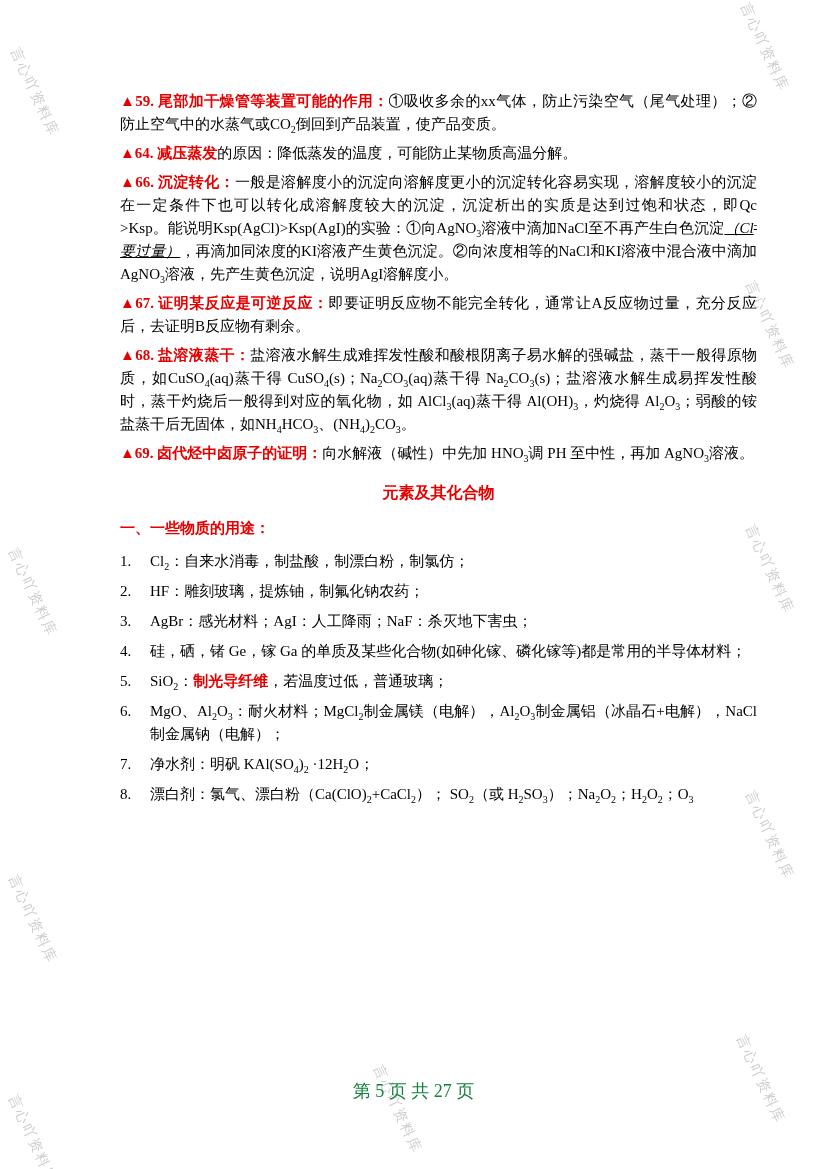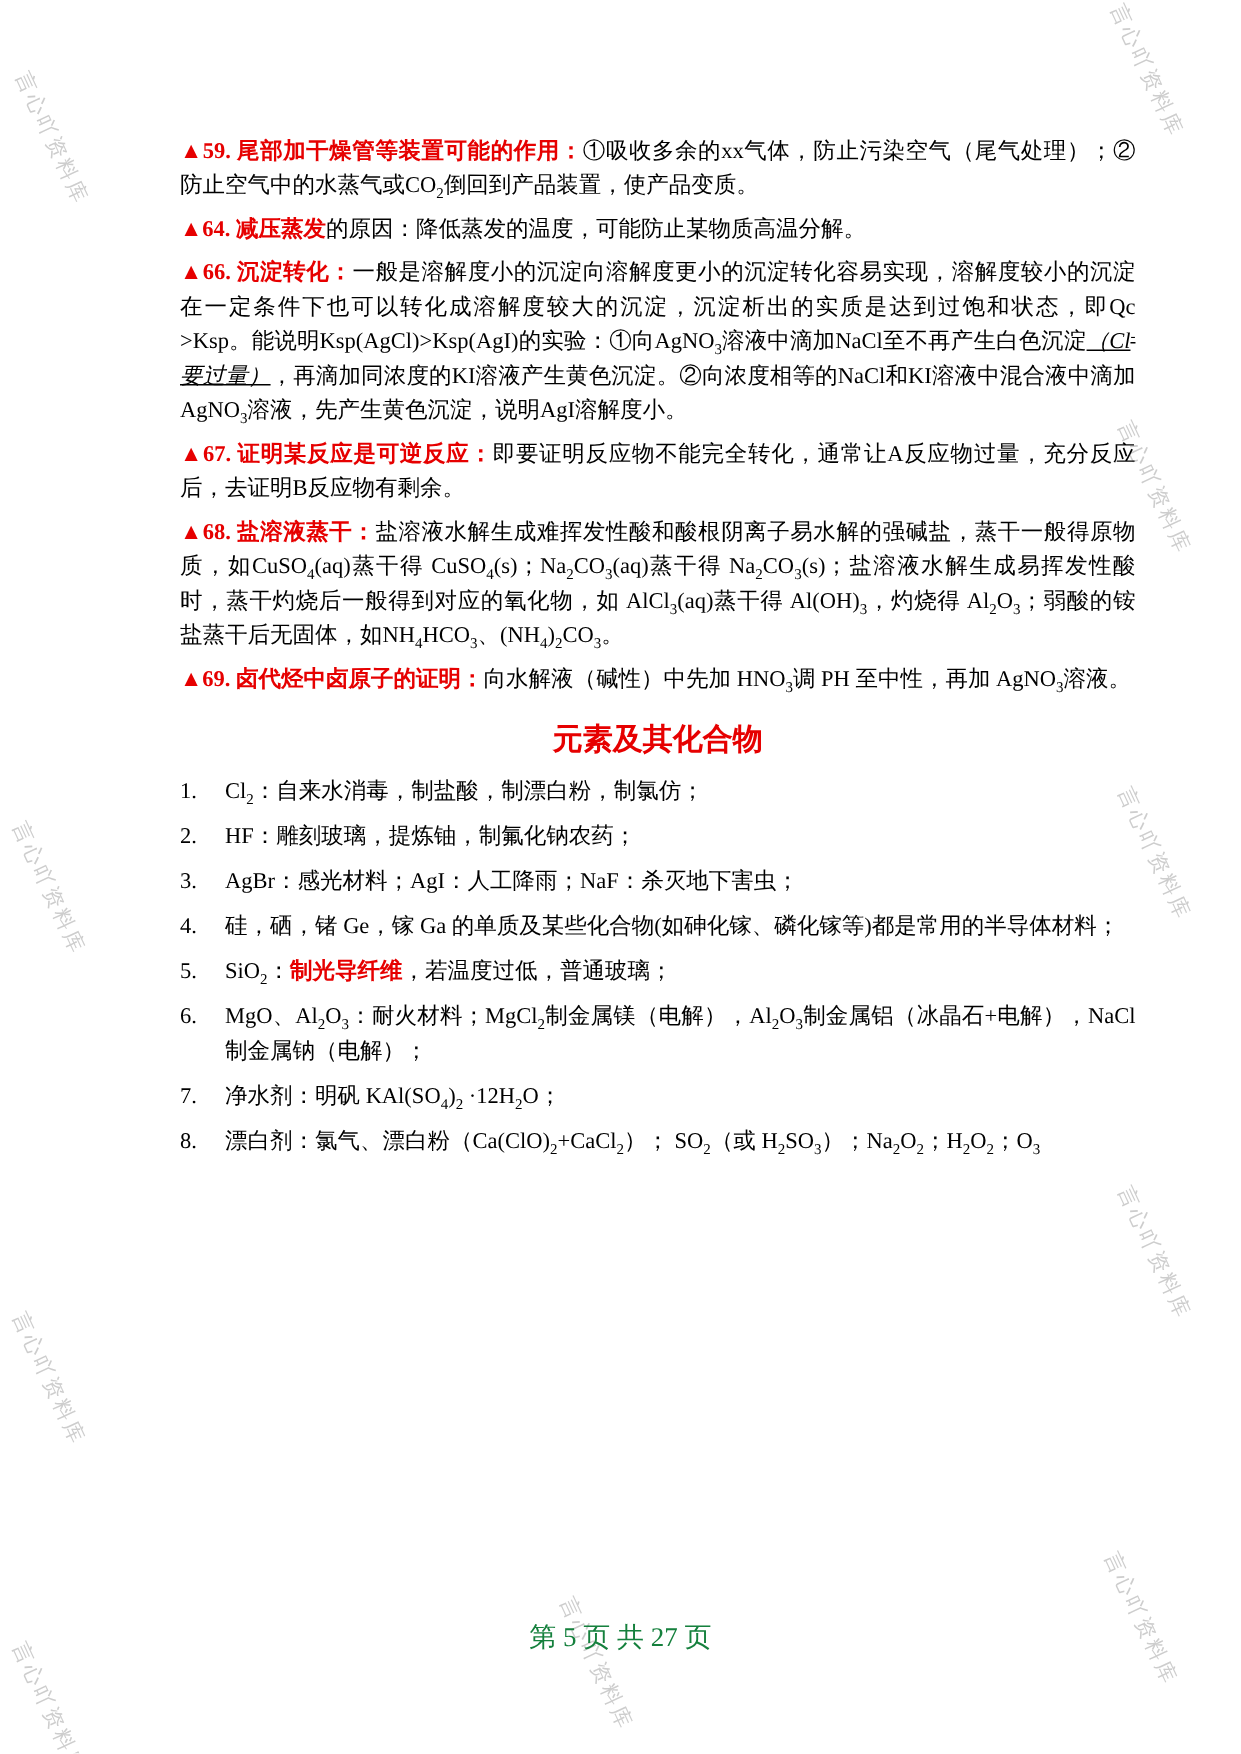--- a/index.html
+++ b/index.html
@@ -36,21 +36,21 @@
     margin-left:44px;
   }
   .para{margin:0 0 6px;line-height:23px;text-align:justify;}
   .r{color:var(--red);font-weight:bold;}
   .sub{font-size:10px;vertical-align:-4px;line-height:0;}
   .sup{font-size:10px;vertical-align:5px;line-height:0;}
   .u{text-decoration:underline;font-style:italic;}
   .section-title{
     margin:16px 0 12px;
     text-align:center;
-    font-size:20px;
+    font-size:16px;
     line-height:24px;
     font-weight:bold;
   }
   .list-intro{margin:0 0 10px;line-height:23px;}
   .list{margin:0;}
   .list-item{display:flex;margin:0 0 7px;line-height:23px;}
   .list-item .num{flex:0 0 30px;width:30px;}
   .list-item .li-text{flex:1;text-align:justify;}
   .footer{
     position:absolute;
@@ -80,20 +80,21 @@
 
   <div class="content">
     <p class="para"><span class="r">▲59. 尾部加干燥管等装置可能的作用：</span><span>①吸收多余的xx气体，防止污染空气（尾气处理）；②防止空气中的水蒸气或CO</span><span class="sub">2</span><span>倒回到产品装置，使产品变质。</span></p>
     <p class="para"><span class="r">▲64. 减压蒸发</span><span>的原因：降低蒸发的温度，可能防止某物质高温分解。</span></p>
     <p class="para"><span class="r">▲66. 沉淀转化：</span><span>一般是溶解度小的沉淀向溶解度更小的沉淀转化容易实现，溶解度较小的沉淀在一定条件下也可以转化成溶解度较大的沉淀，沉淀析出的实质是达到过饱和状态，即Qc &gt;Ksp。能说明Ksp(AgCl)&gt;Ksp(AgI)的实验：①向AgNO</span><span class="sub">3</span><span>溶液中滴加NaCl至不再产生白色沉淀</span><span class="u">（Cl</span><span class="u sup">-</span><span class="u">要过量）</span><span>，再滴加同浓度的KI溶液产生黄色沉淀。②向浓度相等的NaCl和KI溶液中混合液中滴加AgNO</span><span class="sub">3</span><span>溶液，先产生黄色沉淀，说明AgI溶解度小。</span></p>
     <p class="para"><span class="r">▲67. 证明某反应是可逆反应：</span><span>即要证明反应物不能完全转化，通常让A反应物过量，充分反应后，去证明B反应物有剩余。</span></p>
     <p class="para"><span class="r">▲68. 盐溶液蒸干：</span><span>盐溶液水解生成难挥发性酸和酸根阴离子易水解的强碱盐，蒸干一般得原物质，如CuSO</span><span class="sub">4</span><span>(aq)蒸干得 CuSO</span><span class="sub">4</span><span>(s)；Na</span><span class="sub">2</span><span>CO</span><span class="sub">3</span><span>(aq)蒸干得 Na</span><span class="sub">2</span><span>CO</span><span class="sub">3</span><span>(s)；盐溶液水解生成易挥发性酸时，蒸干灼烧后一般得到对应的氧化物，如 AlCl</span><span class="sub">3</span><span>(aq)蒸干得 Al(OH)</span><span class="sub">3</span><span>，灼烧得 Al</span><span class="sub">2</span><span>O</span><span class="sub">3</span><span>；弱酸的铵盐蒸干后无固体，如NH</span><span class="sub">4</span><span>HCO</span><span class="sub">3</span><span>、(NH</span><span class="sub">4</span><span>)</span><span class="sub">2</span><span>CO</span><span class="sub">3</span><span>。</span></p>
     <p class="para"><span class="r">▲69. 卤代烃中卤原子的证明：</span><span>向水解液（碱性）中先加 HNO</span><span class="sub">3</span><span>调 PH 至中性，再加 AgNO</span><span class="sub">3</span><span>溶液。</span></p>
 
     <h2 class="section-title"><span class="r">元素及其化合物</span></h2>
+    <p class="para list-intro"><span class="r">一、一些物质的用途：</span></p>
 
     <div class="list">
       <div class="list-item">
         <span class="num">1.</span>
         <span class="li-text"><span>Cl</span><span class="sub">2</span><span>：自来水消毒，制盐酸，制漂白粉，制氯仿；</span></span>
       </div>
       <div class="list-item">
         <span class="num">2.</span>
         <span class="li-text"><span>HF：雕刻玻璃，提炼铀，制氟化钠农药；</span></span>
       </div>

